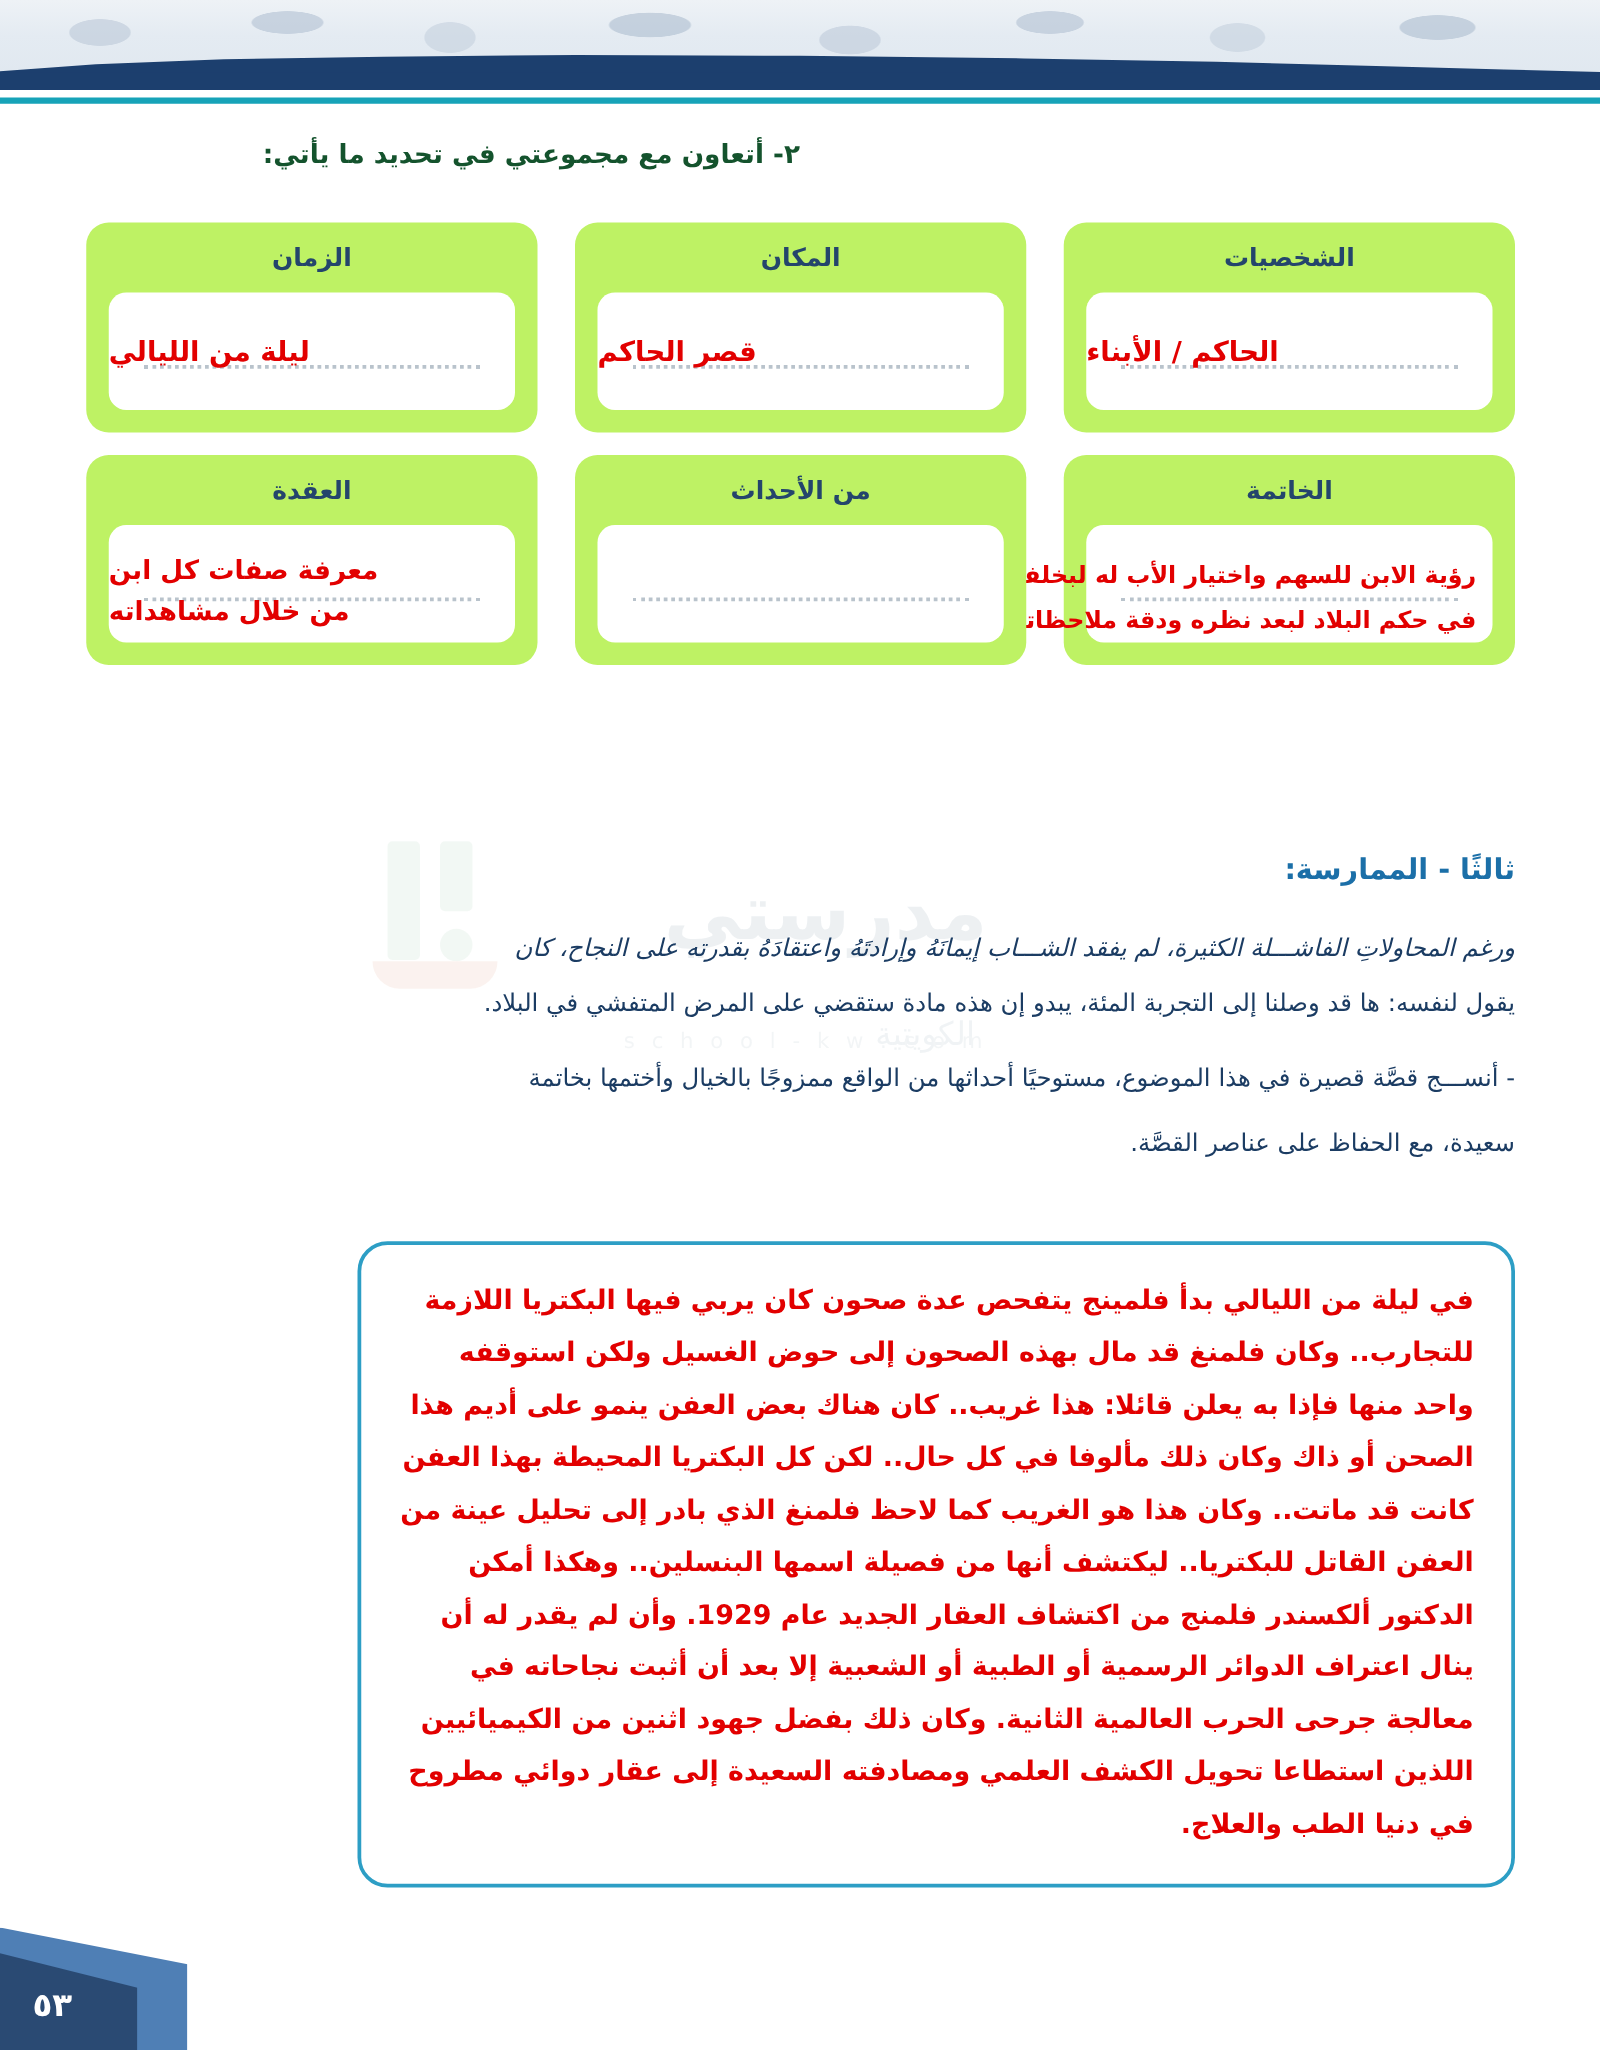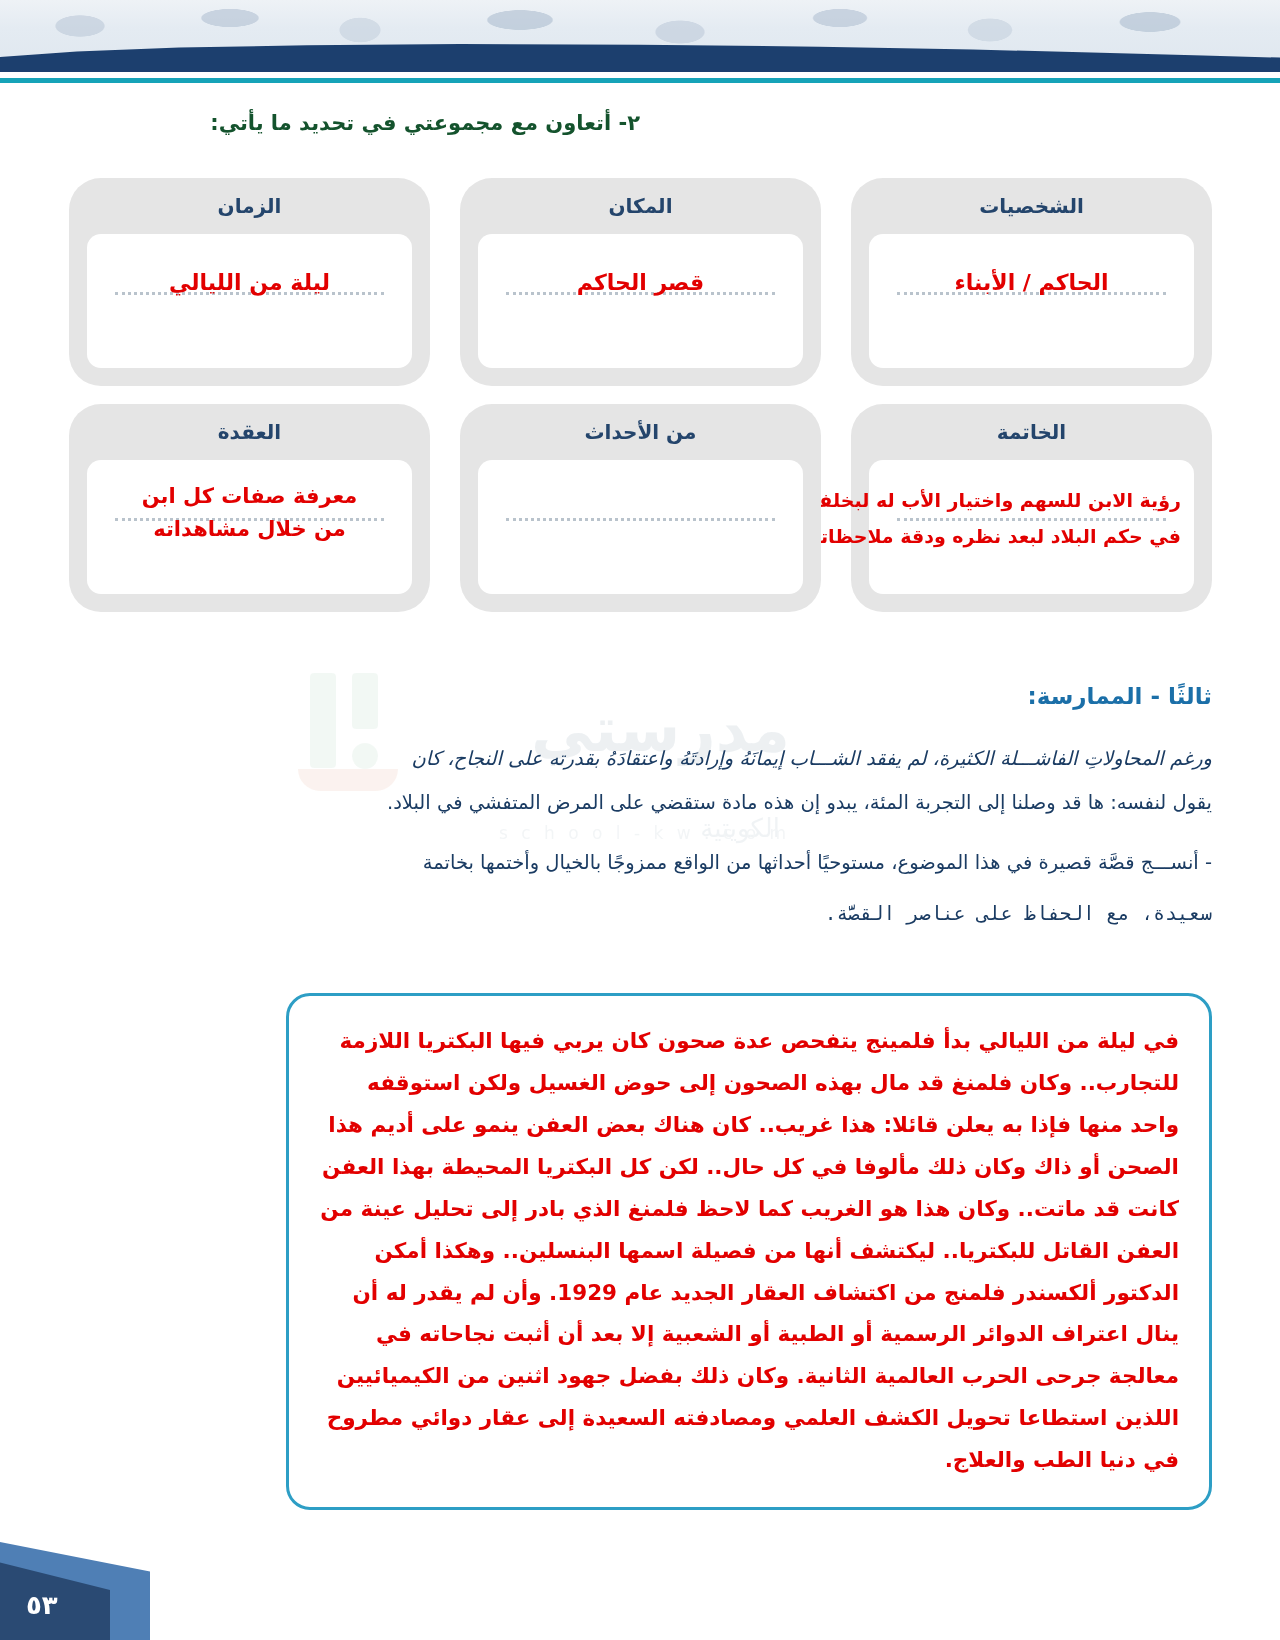--- a/index.html
+++ b/index.html
@@ -44,42 +44,42 @@
   
   .page{position:absolute;top:83px;left:0;width:1280px;height:1557px;}
   .q-line{
     position:absolute;right:640px;top:28px;width:430px;text-align:right;
     font-size:21px;color:#14532d;font-weight:600;direction:rtl;
   }
   
   .boxes{position:absolute;top:95px;right:68px;width:1144px;}
   .box-row{display:flex;flex-direction:row;gap:30px;margin-bottom:18px;}
   .elem-box{
-    width:361px;height:208px;
-    background:#e5e5e5;
-    border-radius:32px;
+    width:361px;height:168px;
+    background:#bef264;
+    border-radius:18px;
     position:relative;
     box-sizing:border-box;
     padding:10px;
   }
   .elem-title{
     text-align:center;font-size:20px;color:#24456c;font-weight:600;
     padding-top:6px;padding-bottom:8px;
   }
   .elem-inner{
     position:absolute;left:18px;right:18px;top:56px;bottom:18px;
     background:#ffffff;border-radius:14px;
   }
   .dotline{
     position:absolute;left:28px;right:28px;top:58px;
     border-bottom:3px dotted #b9c3cc;height:0;
   }
   .ans-red{
     position:absolute;left:0;right:0;top:36px;
-    text-align:center;color:#e20000;font-weight:bold;font-size:22px;
+    text-align:left;color:#e20000;font-weight:bold;font-size:22px;
     direction:rtl;
   }
   .ans-red.two-line{top:20px;line-height:1.55;font-size:21px;}
   
   .ans-outside{
     position:absolute;color:#e20000;font-weight:bold;font-size:19px;
     direction:rtl;text-align:right;line-height:1.9;
   }
   
   .sec-head{
@@ -216,21 +216,21 @@
     </div>
     <div class="wm-text">مدرستي</div>
     <div class="wm-sub">الكويتية</div>
     <div class="wm-url">s c h o o l - k w . c o m</div>
   </div>
 
   <div class="sec-head">ثالثًا - الممارسة:</div>
   <div class="para" style="top:656px;font-style:italic;">ورغم المحاولاتِ الفاشـــلة الكثيرة، لم يفقد الشـــاب إيمانَهُ وإرادتَهُ واعتقادَهُ بقدرته على النجاح، كان</div>
   <div class="para" style="top:700px;">يقول لنفسه: ها قد وصلنا إلى التجربة المئة، يبدو إن هذه مادة ستقضي على المرض المتفشي في البلاد.</div>
   <div class="para" style="top:760px;">- أنســـج قصَّة قصيرة في هذا الموضوع، مستوحيًا أحداثها من الواقع ممزوجًا بالخيال وأختمها بخاتمة</div>
-  <div class="para" style="top:812px;font-family:Liberation Mono, monospace;">سعيدة، مع الحفاظ على عناصر القصَّة.</div>
+  <div class="para" style="top:812px;">سعيدة، مع الحفاظ على عناصر القصَّة.</div>
 
   <div class="answer-card">في ليلة من الليالي بدأ فلمينج يتفحص عدة صحون كان يربي فيها البكتريا اللازمة للتجارب.. وكان فلمنغ قد مال بهذه الصحون إلى حوض الغسيل ولكن استوقفه واحد منها فإذا به يعلن قائلا: هذا غريب.. كان هناك بعض العفن ينمو على أديم هذا الصحن أو ذاك وكان ذلك مألوفا في كل حال.. لكن كل البكتريا المحيطة بهذا العفن كانت قد ماتت.. وكان هذا هو الغريب كما لاحظ فلمنغ الذي بادر إلى تحليل عينة من العفن القاتل للبكتريا.. ليكتشف أنها من فصيلة اسمها البنسلين.. وهكذا أمكن الدكتور ألكسندر فلمنج من اكتشاف العقار الجديد عام 1929. وأن لم يقدر له أن ينال اعتراف الدوائر الرسمية أو الطبية أو الشعبية إلا بعد أن أثبت نجاحاته في معالجة جرحى الحرب العالمية الثانية. وكان ذلك بفضل جهود اثنين من الكيميائيين اللذين استطاعا تحويل الكشف العلمي ومصادفته السعيدة إلى عقار دوائي مطروح في دنيا الطب والعلاج.</div>
 
   <div class="page-tab">
     <div class="tab-blue"></div>
     <div class="tab-dark"></div>
     <div class="tab-num">٥٣</div>
   </div>
 
 </div>

